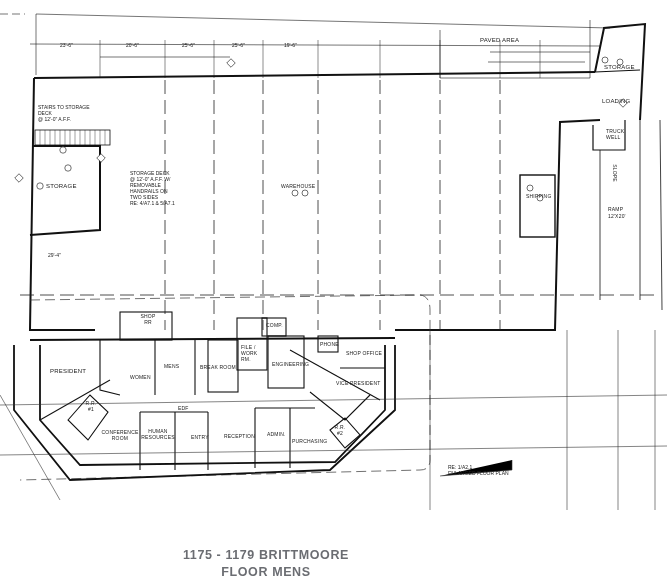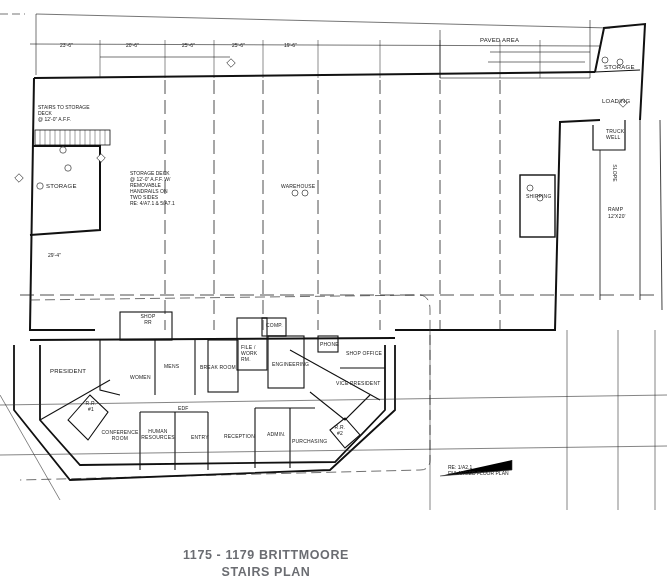--- a/index.html
+++ b/index.html
@@ -207,13 +207,13 @@
 <span class="lbl lbl-sm" style="left:333px;top:424px;width:14px;white-space:normal;text-align:center;">R.R. #2</span>
 
 <span class="note" style="left:60px;top:42px;">23'-6"</span>
 <span class="note" style="left:126px;top:42px;">20'-6"</span>
 <span class="note" style="left:182px;top:42px;">25'-6"</span>
 <span class="note" style="left:232px;top:42px;">25'-6"</span>
 <span class="note" style="left:284px;top:42px;">19'-6"</span>
 <span class="note" style="left:48px;top:252px;">29'-4"</span>
 
 <div class="caption l1">1175 - 1179 BRITTMOORE</div>
-<div class="caption l2">STAIRS PLAN</div>
+<div class="caption l2">FLOOR MENS</div>
 
 </body></html>

